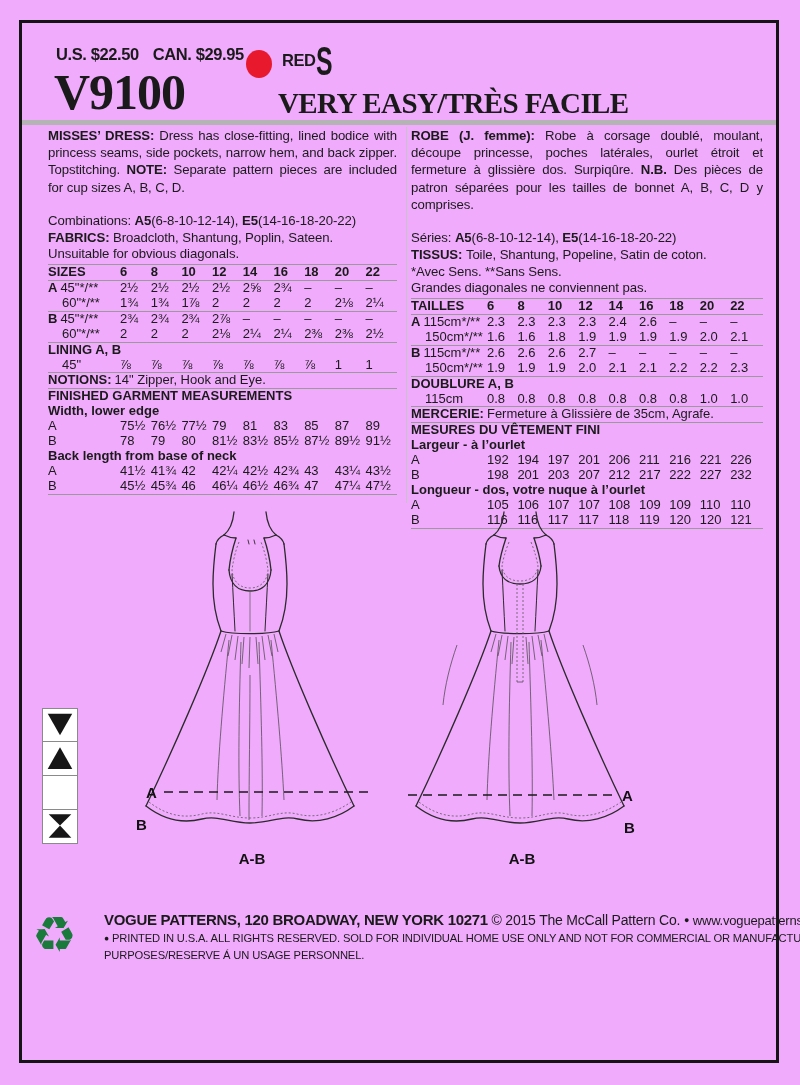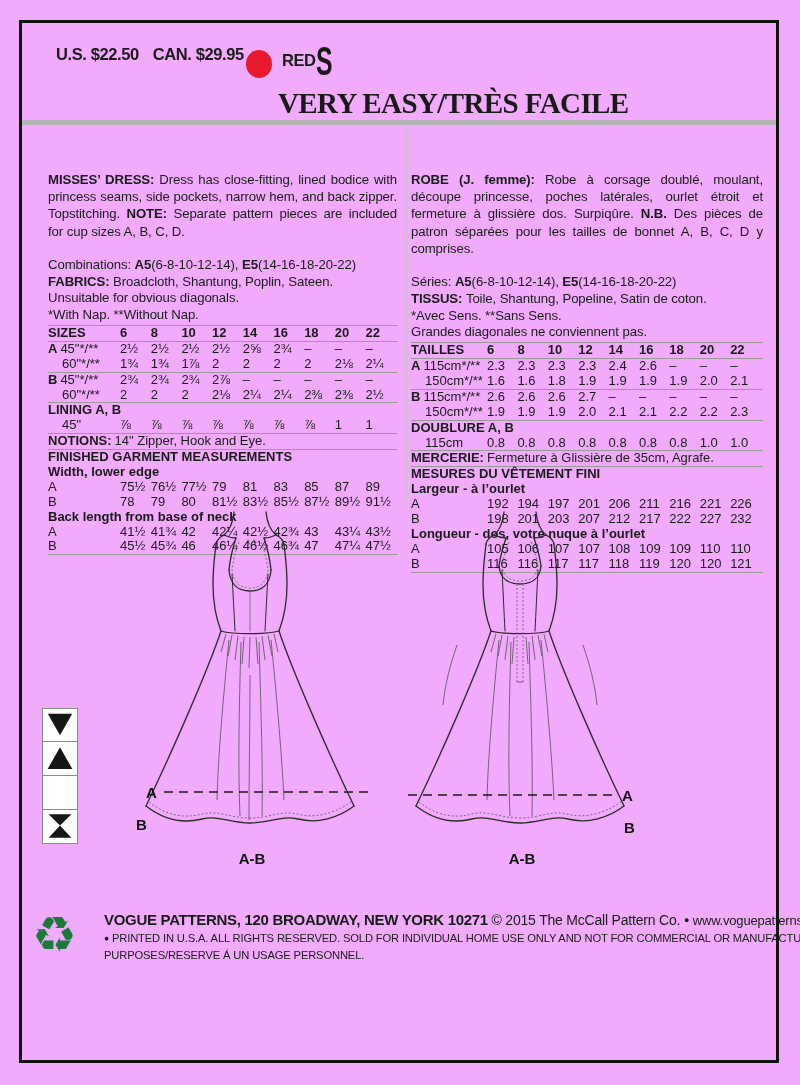--- a/index.html
+++ b/index.html
@@ -13,21 +13,21 @@
   .dot{position:absolute;left:224px;top:27px;width:26px;height:28px;border-radius:50%;}
   .colorname{position:absolute;left:260px;top:28px;font-size:16.5px;font-weight:bold;letter-spacing:-0.4px;}
   .sizeletter{position:absolute;left:294px;top:16px;font-size:40px;font-weight:bold;
               transform:scaleX(.62);transform-origin:left top;}
   .pnum{position:absolute;left:32px;top:44px;font-family:"Liberation Serif","DejaVu Serif",serif;
         font-size:50px;font-weight:bold;letter-spacing:-1px;line-height:1;}
   .tagline{position:absolute;left:256px;top:66px;font-family:"Liberation Serif","DejaVu Serif",serif;
            font-size:29px;font-weight:bold;letter-spacing:-0.6px;line-height:1;}
   .graybar{position:absolute;left:0;top:97px;width:100%;height:5px;background:#b4b4b4;}
   
-  .col{position:absolute;top:104px;font-size:13.2px;margin-top:44px;}
+  .col{position:absolute;top:104px;font-size:13.2px;}
   .col-l{left:26px;width:349px;}
   .col-r{left:389px;width:352px;}
   .divider{position:absolute;left:384px;top:104px;height:376px;width:0;border-left:1px solid #c4c4c4;}
   .desc{text-align:justify;line-height:17.2px;margin:0 0 17px 0;letter-spacing:-0.1px;}
   .infoline{line-height:16.8px;letter-spacing:-0.1px;}
   
   .ptable{margin-top:1px;font-size:13px;}
   .trow{display:flex;line-height:14.9px;height:14.9px;white-space:nowrap;}
   .trow.rule-top{border-top:1px solid #9a9a9a;font-weight:bold;}
   .trow.rule-bot{border-bottom:1px solid #9a9a9a;}
@@ -68,29 +68,29 @@
 
 <div class="page">
   <div class="frame">
 
     <div class="price">
       <span>U.S. $22.50</span><span>CAN.  $29.95</span>
     </div>
     <div class="dot" style="background:#e8192d;"></div>
     <div class="colorname">RED</div>
     <div class="sizeletter">S</div>
+    <div class="pnum">V9100</div>
     <div class="tagline">VERY EASY/TRÈS FACILE</div>
     <div class="graybar"></div>
 
     <div class="col col-l">
       <p class="desc"><b>MISSES’ DRESS: </b><span>Dress has close-fitting, lined bodice with princess seams, side pockets, narrow hem, and back zipper. Topstitching. </span><b>NOTE: </b><span>Separate pattern pieces are included for cup sizes A, B, C, D.</span></p>
       <div class="infoline"><span>Combinations: </span><b>A5</b><span>(6-8-10-12-14), </span><b>E5</b><span>(14-16-18-20-22)</span></div>
       <div class="infoline"><b>FABRICS: </b><span>Broadcloth, Shantung, Poplin, Sateen.</span></div>
       <div class="infoline">Unsuitable for obvious diagonals.</div>
-      <div class="infoline">*With Nap. **Without Nap.</div>
       <div class="ptable">
           <div class="trow rule-top rule-bot">
             <span class="tlabel">SIZES</span>
             <span class="tcell">6</span>
             <span class="tcell">8</span>
             <span class="tcell">10</span>
             <span class="tcell">12</span>
             <span class="tcell">14</span>
             <span class="tcell">16</span>
             <span class="tcell">18</span>

